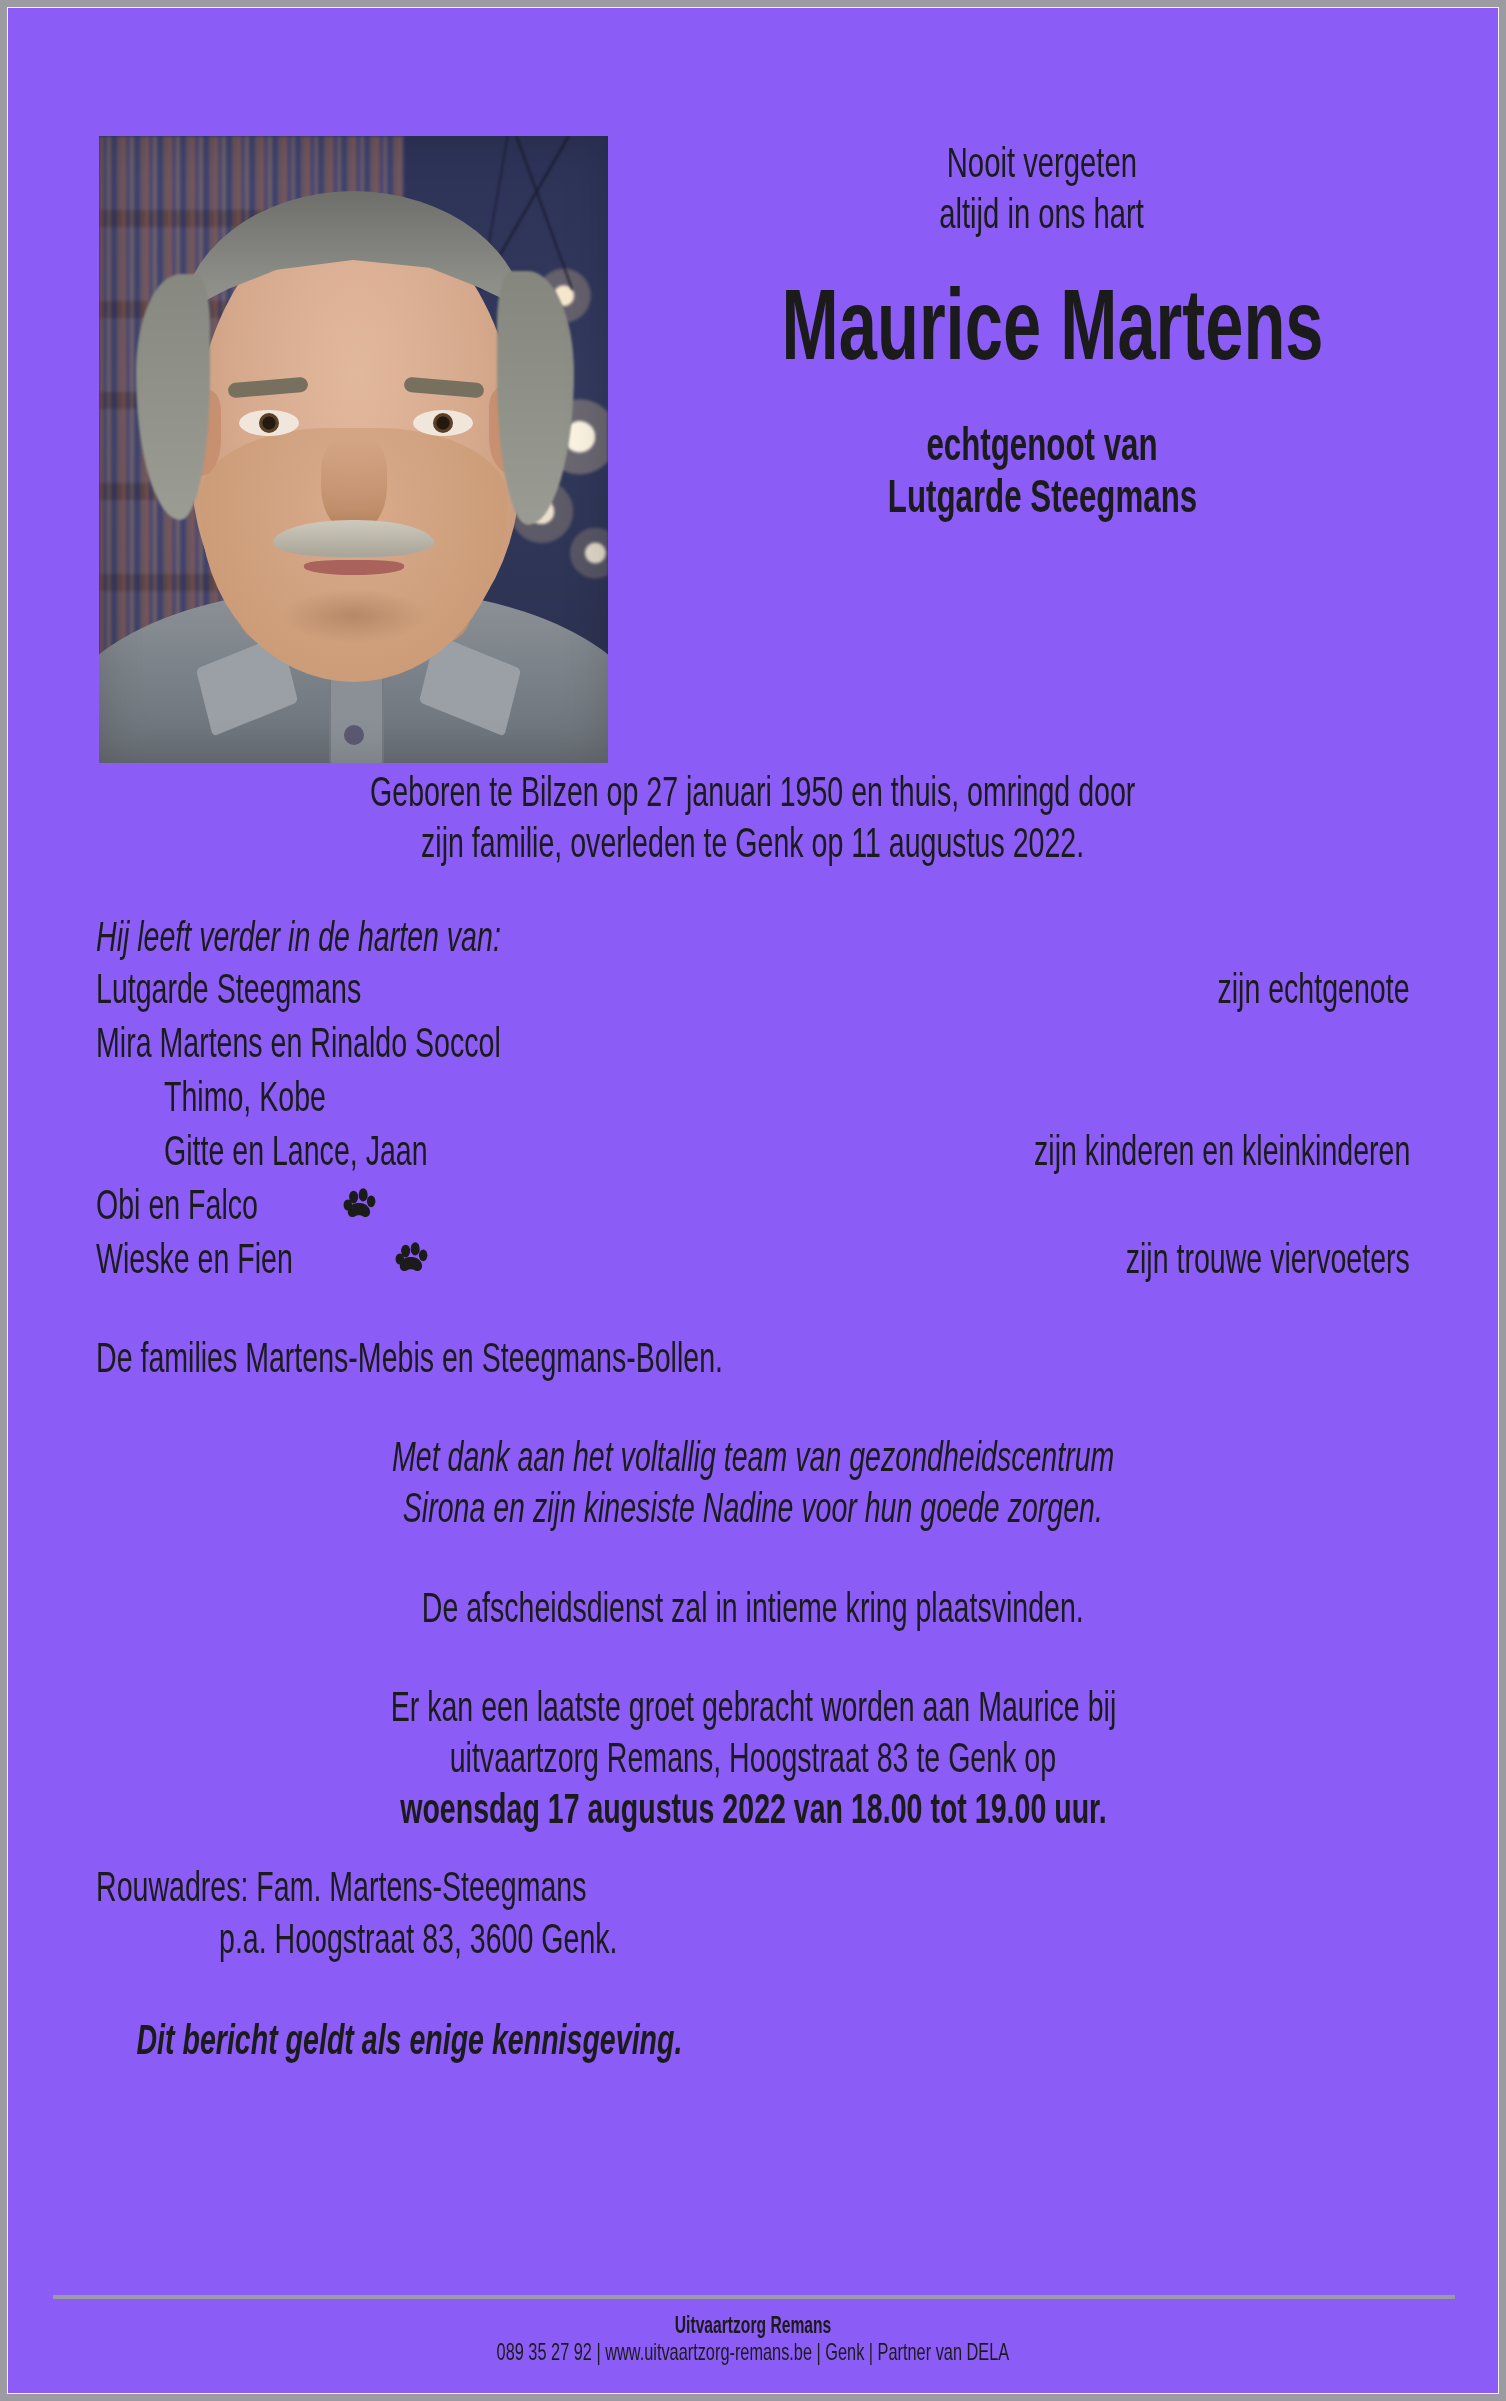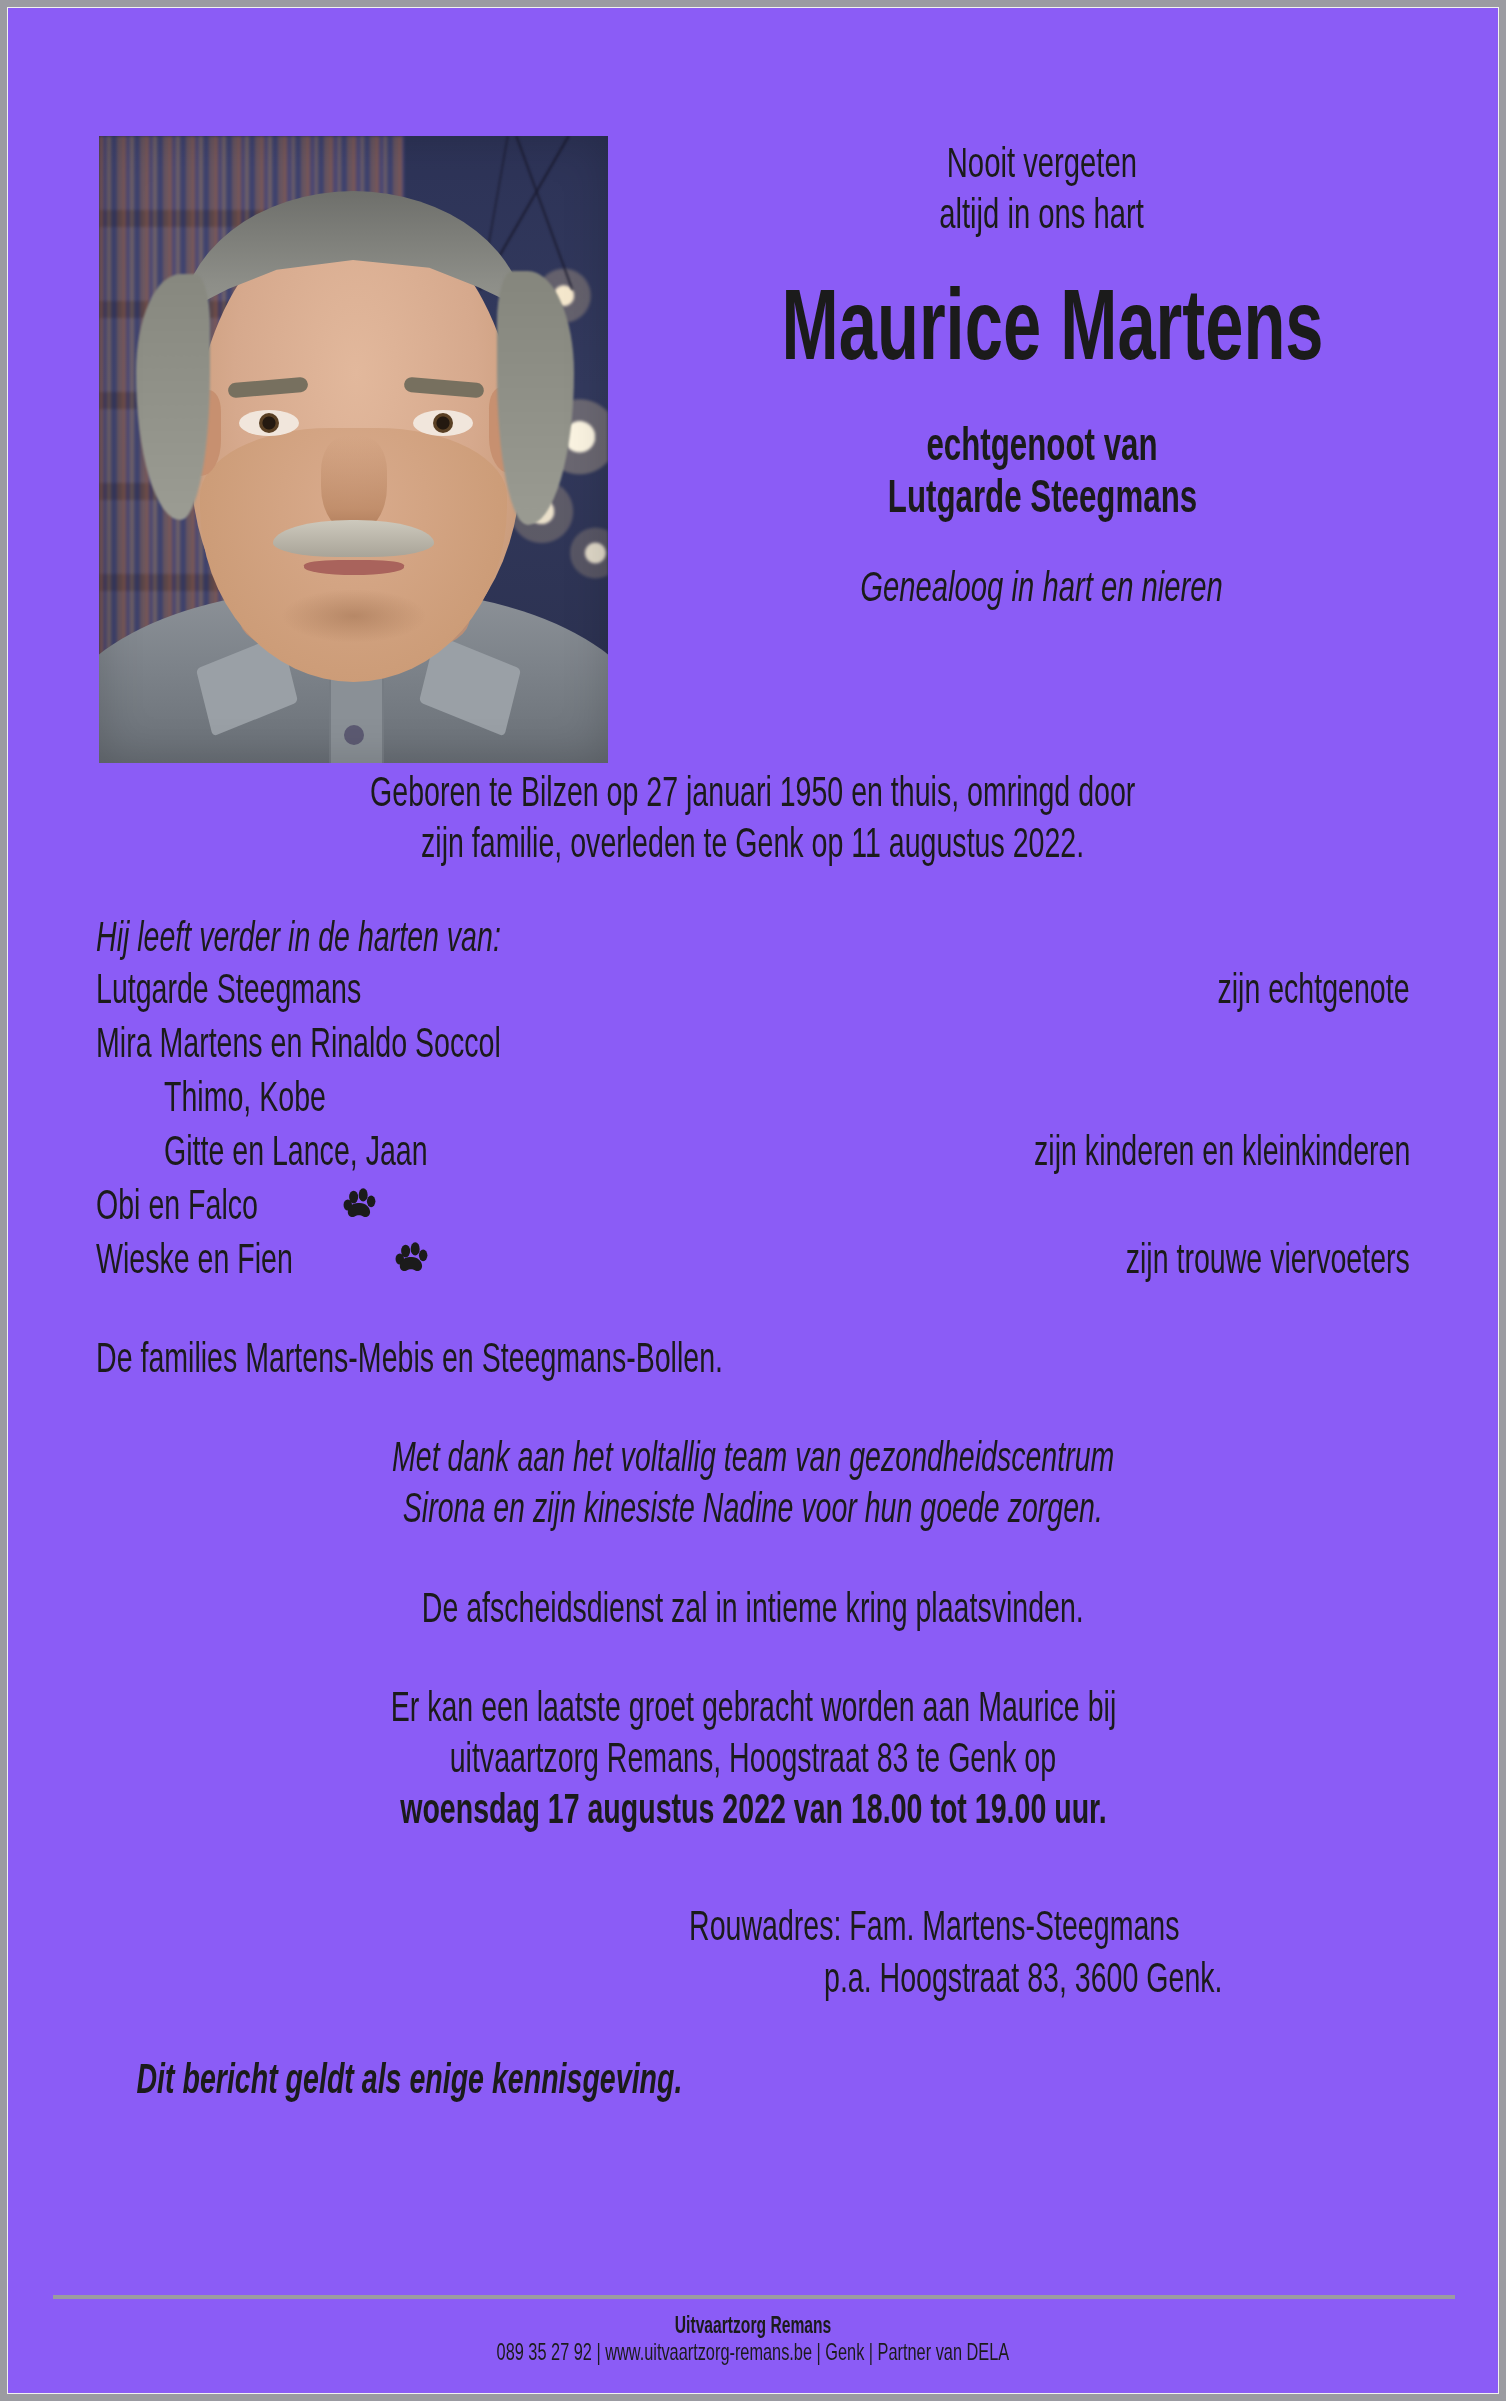--- a/index.html
+++ b/index.html
@@ -341,23 +341,23 @@
 
   #thanks {
     margin-top: 48px;
     font-style: italic;
   }
   #service { margin-top: 49px; }
   #visitation { margin-top: 48px; }
   #visitation .bold-line { font-weight: bold; }
 
   #mourning-address {
-    margin-top: 66px;
+    margin-top: 27px;
     padding: 0 88px;
-    text-align: right;
+    text-align: left;
     font-size: 42px;
     line-height: 52px;
   }
   #mourning-address .addr2 { display: block; padding-left: 123px; }
 
   #single-notice {
     margin-top: 49px;
     font-size: 42px;
     line-height: 51px;
     font-weight: bold;
@@ -440,21 +440,20 @@
       </div>
 
       <div id="header-text">
         <div class="hdr-line" id="hdr-line1"><span class="cond">Nooit vergeten</span></div>
         <div class="hdr-line" id="hdr-line2"><span class="cond">altijd in ons hart</span></div>
         <div id="deceased-name"><span class="cond">Maurice Martens</span></div>
         <div id="spouse-block">
           <div><span class="cond">echtgenoot van</span></div>
           <div><span class="cond">Lutgarde Steegmans</span></div>
         </div>
-        <div id="epitaph"><span class="cond">Genealoog in hart en nieren</span></div>
       </div>
     </div>
 
     <div id="body-block">
 
       <div class="para" id="birth-death">
         <span class="ln"><span class="cond">Geboren te Bilzen op 27 januari 1950 en thuis, omringd door</span></span>
         <span class="ln"><span class="cond">zijn familie, overleden te Genk op 11 augustus 2022.</span></span>
       </div>
 

